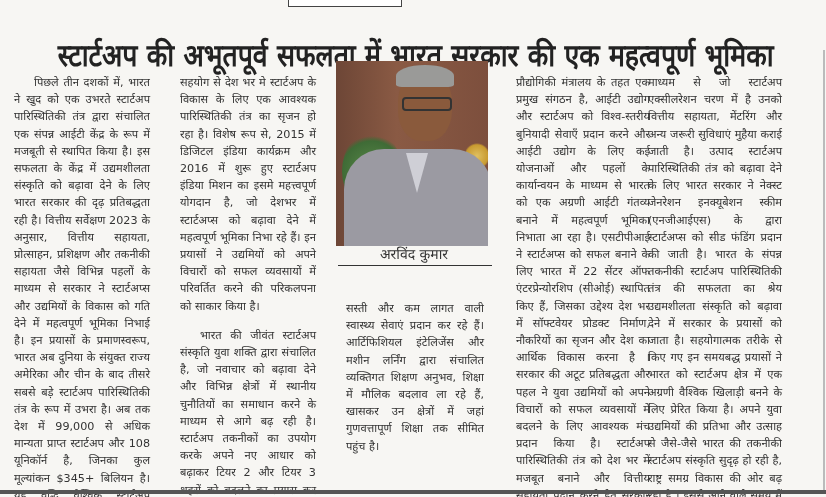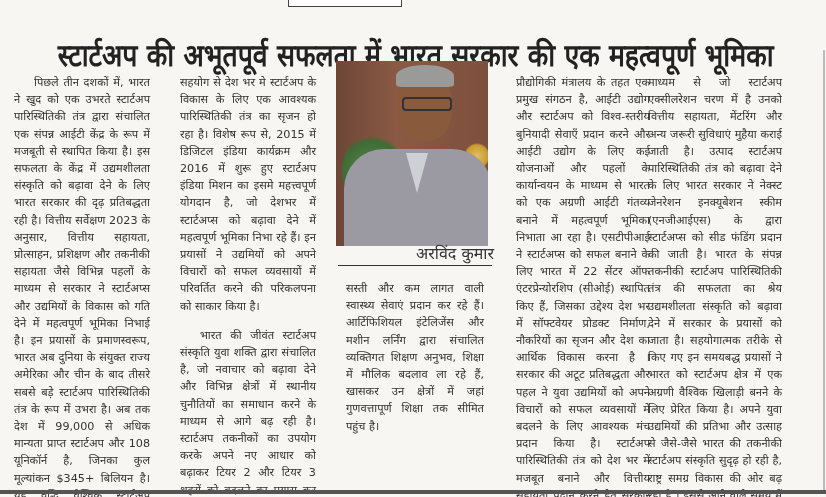--- a/index.html
+++ b/index.html
@@ -15,23 +15,23 @@
   .c4{left:504px;width:158px;}
   .c5{left:636px;width:158px;}
   .photo{position:absolute;left:336px;top:61px;width:152px;height:185px;background:linear-gradient(90deg,#6d4636 0%,#8a5a44 40%,#7d4f3d 100%);overflow:hidden;}
   .plant{position:absolute;left:6px;top:70px;width:60px;height:80px;border-radius:50%;background:radial-gradient(circle,#5a8a4a 0%,#3f6b36 60%,transparent 70%);}
   .plant2{position:absolute;right:0;top:80px;width:22px;height:30px;background:radial-gradient(circle,#e0c060 0%,#c89a30 60%,transparent 70%);}
   .head{position:absolute;left:62px;top:8px;width:54px;height:72px;border-radius:46% 46% 42% 42%;background:#8a5a3c;}
   .hair{position:absolute;left:60px;top:4px;width:58px;height:22px;border-radius:50% 50% 10% 10%;background:#9a9a98;}
   .glasses{position:absolute;left:66px;top:36px;width:46px;height:10px;border:2px solid #333;border-radius:4px;}
   .suit{position:absolute;left:8px;top:88px;width:148px;height:110px;background:#9b9aa2;border-radius:40px 40px 0 0;}
   .shirt{position:absolute;left:70px;top:92px;width:22px;height:40px;background:#cfcfd6;clip-path:polygon(0 0,100% 0,50% 100%);}
-  .caption{position:absolute;left:334px;top:246px;width:160px;text-align:right;font-size:16px;line-height:16px;color:#333;}
+  .caption{position:absolute;left:334px;top:246px;width:160px;text-align:center;font-size:14px;line-height:16px;color:#333;}
   .capline{position:absolute;left:338px;top:265px;width:154px;height:0;border-top:1.2px solid #333;}
-  .c3{top:268px;}
+  .c3{top:288px;}
   .byline{font-weight:bold;}
   .byline p{text-align:right;}
   .rule-bottom{position:absolute;left:0;top:490px;width:826px;height:4px;background:#555;}
   .rightedge{position:absolute;left:823px;top:50px;width:2px;height:440px;background:#bbb;}
 </style>
 </head>
 <body>
 
 <div class="topbox"></div>
 

